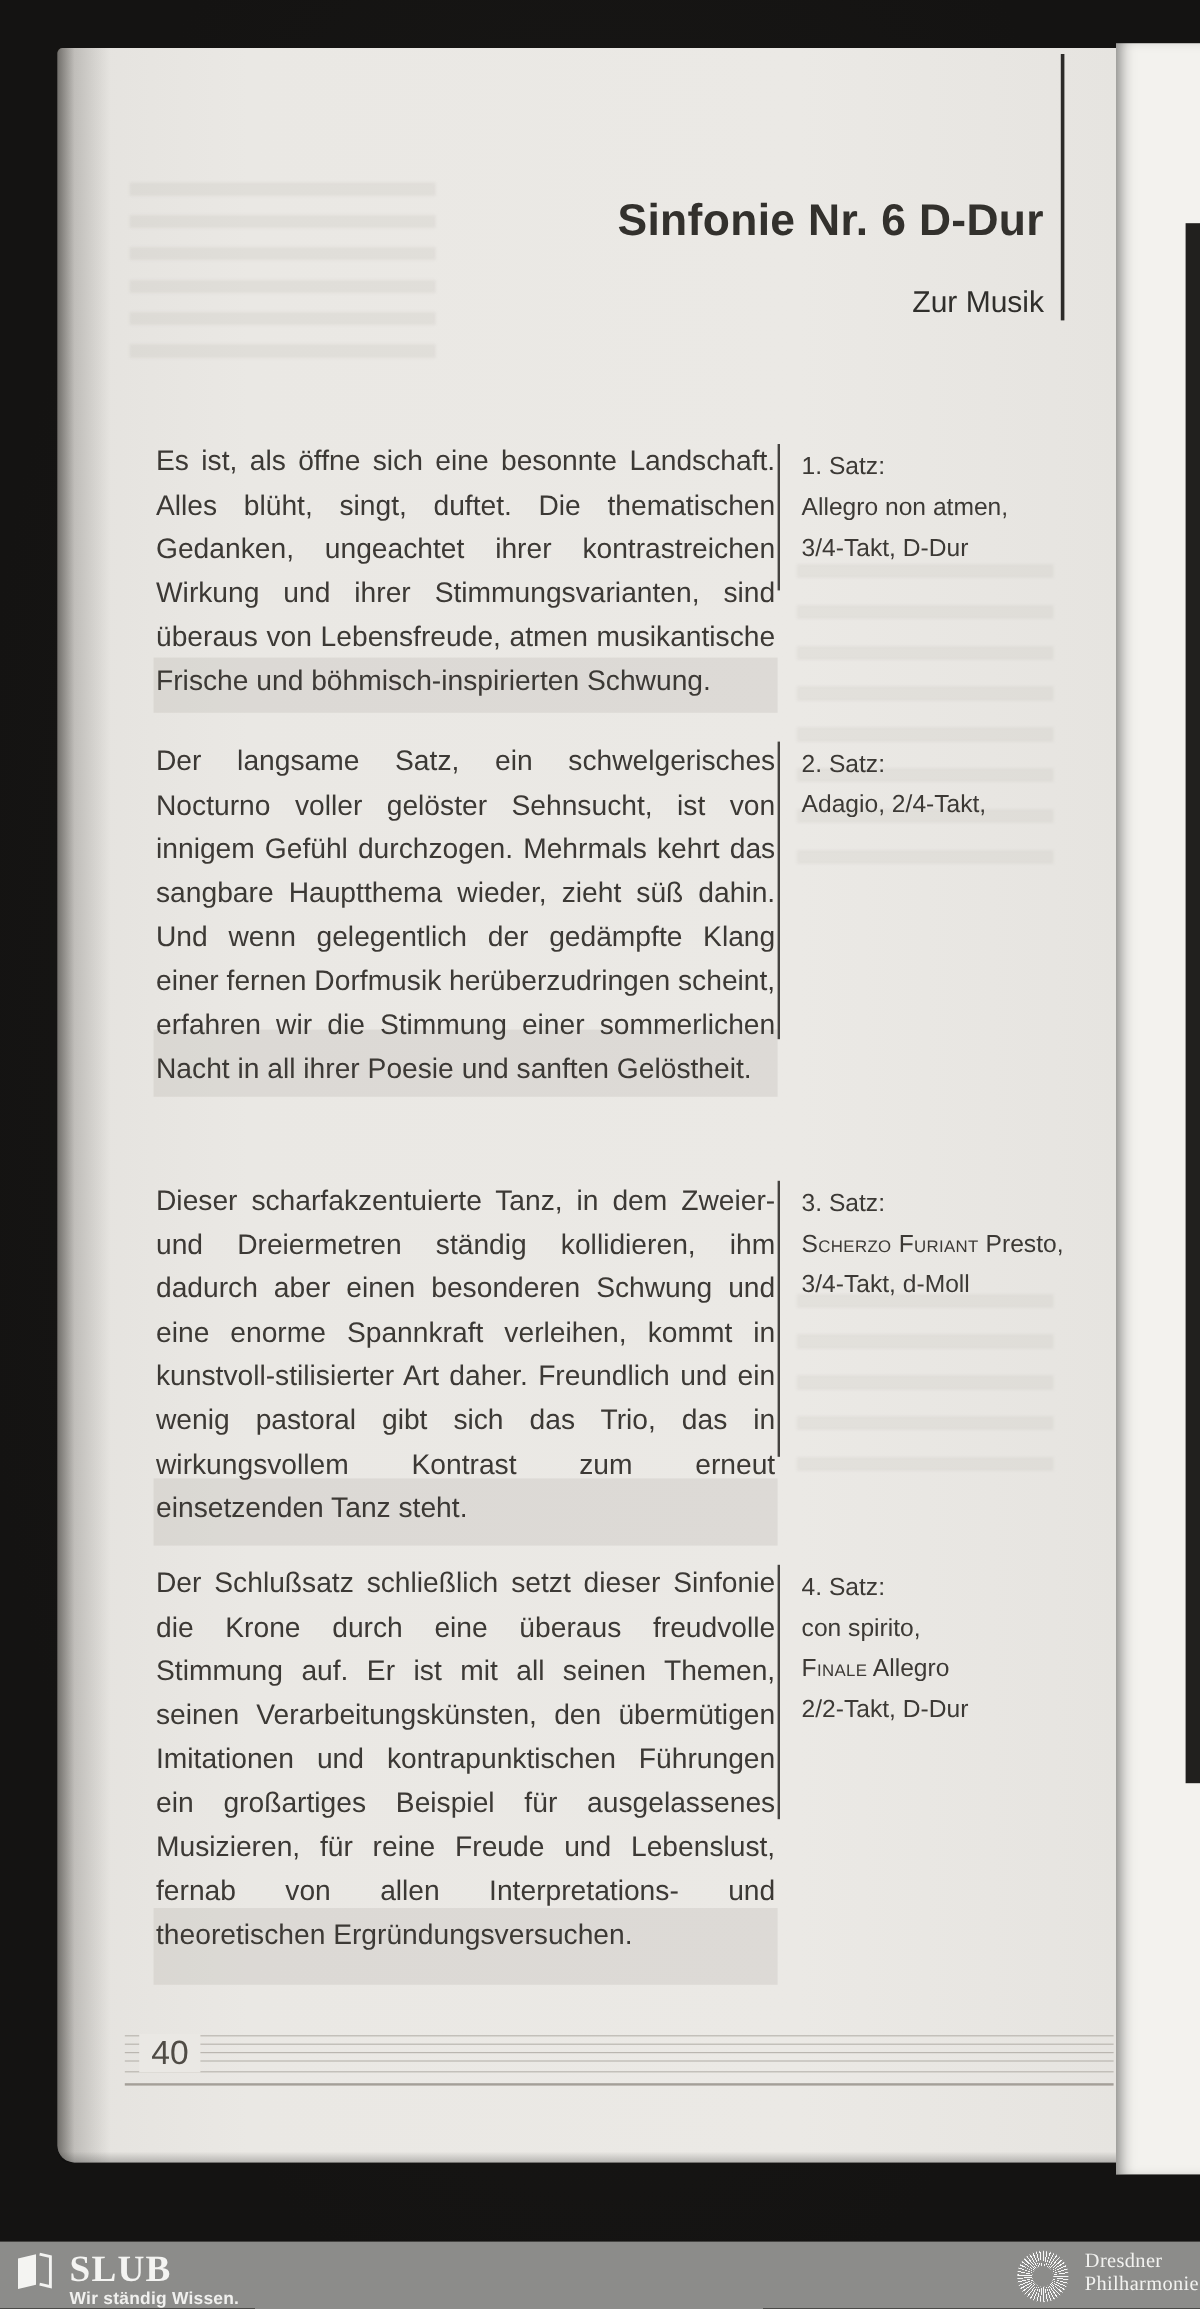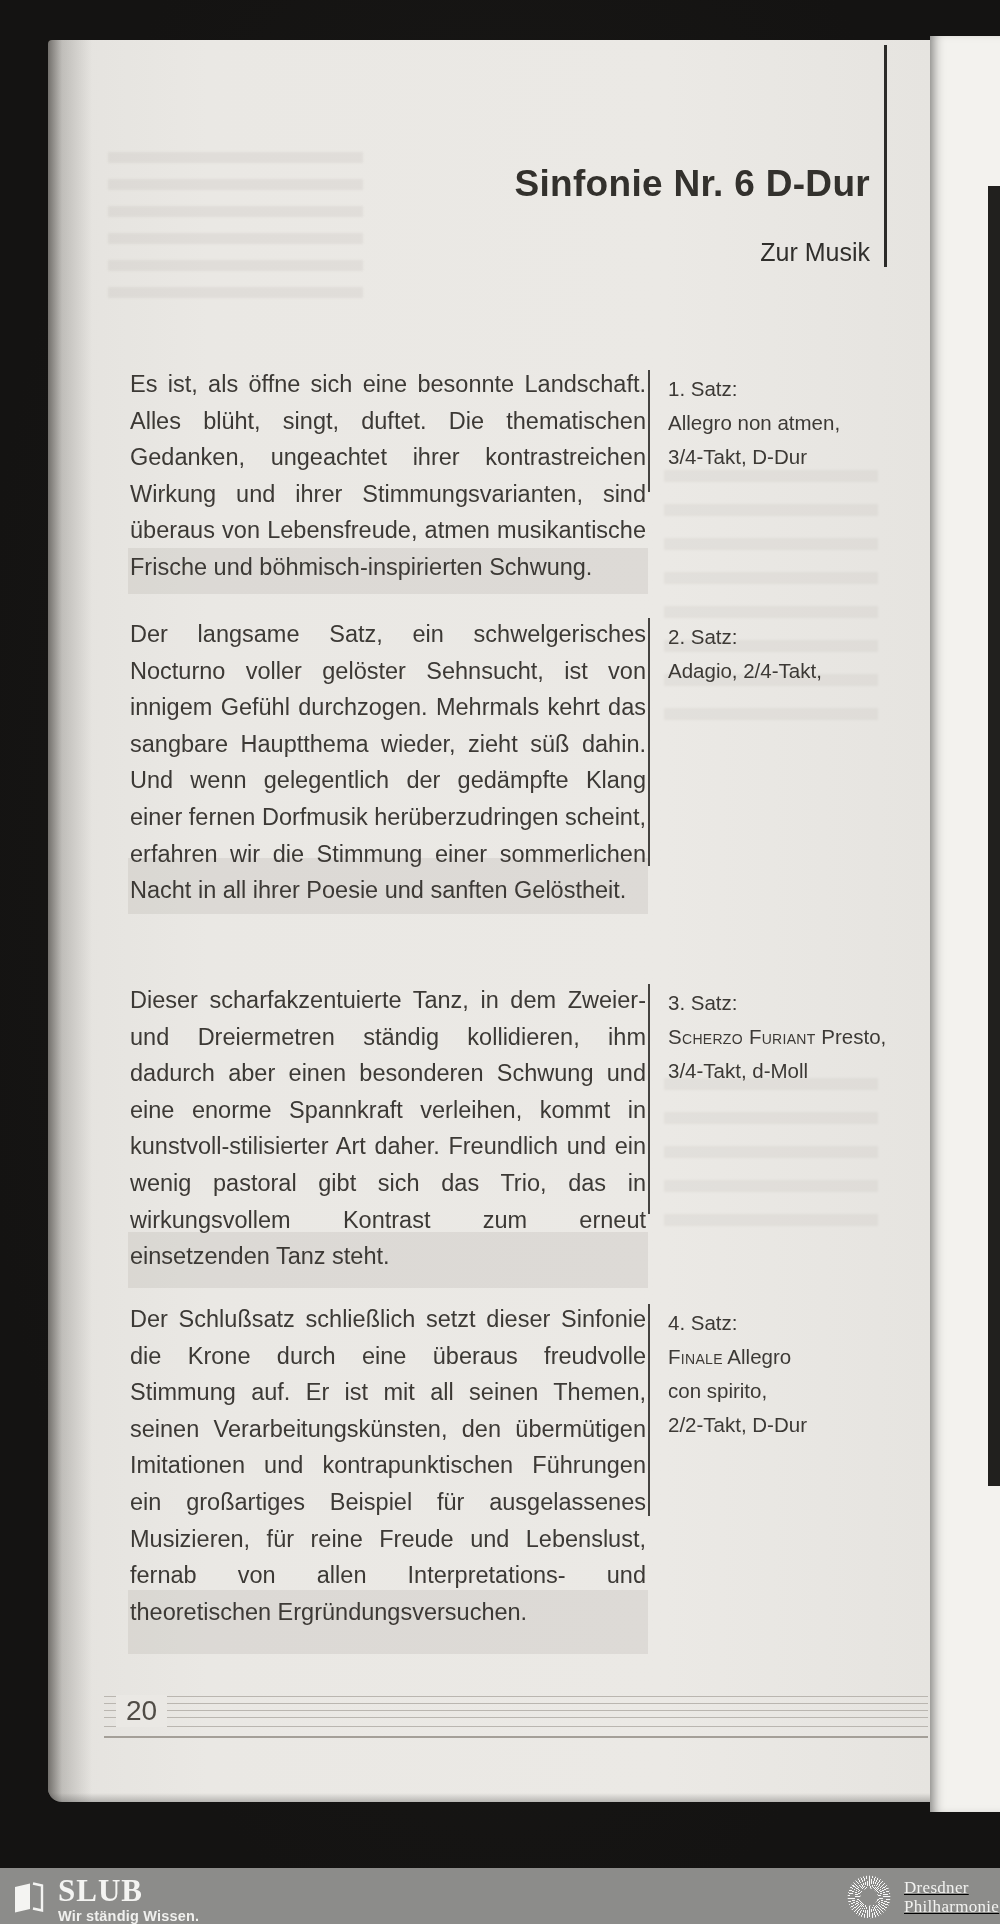--- a/index.html
+++ b/index.html
@@ -57,26 +57,26 @@
   .b4{left:128px;top:1590px;width:520px;height:64px;}
 
   
   .staff-line{position:absolute;left:104px;width:824px;height:1px;background:#bab6b0;z-index:2;}
   .staff-line.dark{height:2px;background:#a49f98;}
   .page-number{position:absolute;left:116px;top:1695px;padding:0 10px;
         font-size:28px;color:#504c46;background:#eae8e4;z-index:3;}
 
   
   .footer-bar{position:absolute;left:0;top:1868px;width:1000px;height:56px;background:#8c8c8a;z-index:4;}
-  .slub-logo{position:absolute;left:10px;top:1872px;display:flex;align-items:center;cursor:pointer;z-index:5;}
+  .slub-logo{position:absolute;left:10px;top:1872px;display:flex;align-items:flex-start;cursor:pointer;z-index:5;}
   .slub-book{margin:4px 12px 0 2px;}
   .slub-word{font-family:"Liberation Serif", serif;font-weight:700;font-size:31px;
         letter-spacing:1px;color:#f4f4f2;line-height:30px;margin-top:4px;}
   .slub-tagline{font-size:14.5px;font-weight:700;color:#f0f0ee;margin-top:2px;letter-spacing:.2px;}
-  .phil-logo{position:absolute;left:846px;top:1874px;display:flex;align-items:center;cursor:pointer;z-index:5;text-decoration:underline;}
+  .phil-logo{position:absolute;left:846px;top:1874px;display:flex;align-items:flex-start;cursor:pointer;z-index:5;}
   .starburst{width:46px;height:46px;border-radius:50%;flex:none;
         background:repeating-conic-gradient(rgba(255,255,255,.95) 0deg 2.6deg, rgba(255,255,255,0) 2.6deg 8deg);
         -webkit-mask:radial-gradient(circle closest-side,transparent 0 36%,#000 40% 90%,transparent 95%);
         mask:radial-gradient(circle closest-side,transparent 0 36%,#000 40% 90%,transparent 95%);}
   .phil-name{margin-left:12px;font-family:"Liberation Serif", serif;font-size:17px;
         line-height:19px;color:#f2f2f0;letter-spacing:.3px;}
 </style>
 </head>
 <body>
 
@@ -118,32 +118,32 @@
   <div class="note n3">
     <div><span>3. Satz:</span></div>
     <div><span class="caps">Scherzo Furiant</span><span> Presto,</span></div>
     <div><span>3/4-Takt, d-Moll</span></div>
   </div>
 
   <div class="para p4">Der Schlußsatz schließlich setzt dieser Sinfonie die Krone durch eine überaus freudvolle Stimmung auf. Er ist mit all seinen Themen, seinen Verarbeitungskünsten, den übermütigen Imitationen und kontrapunktischen Führungen ein großartiges Beispiel für ausgelassenes Musizieren, für reine Freude und Lebenslust, fernab von allen Interpretations- und theoretischen Ergründungsversuchen.</div>
   <div class="divider d4"></div>
   <div class="note n4">
     <div><span>4. Satz:</span></div>
+    <div><span>con spirito,</span></div>
     <div><span class="caps">Finale</span><span> Allegro</span></div>
-    <div><span>con spirito,</span></div>
     <div><span>2/2-Takt, D-Dur</span></div>
   </div>
 
   <div class="staff-line" style="top:1696px"></div>
   <div class="staff-line" style="top:1703px"></div>
   <div class="staff-line" style="top:1710px"></div>
   <div class="staff-line" style="top:1717px"></div>
   <div class="staff-line" style="top:1726px"></div>
   <div class="staff-line dark" style="top:1736px"></div>
-  <div class="page-number">20</div>
+  <div class="page-number">40</div>
 
   <div class="footer-bar"></div>
 
   <div class="slub-logo">
     <span class="slub-book">
       <svg width="34" height="34" viewBox="0 0 34 34">
         <path d="M3 6 L18 2.5 L18 28 L3 31.5 Z" fill="#f4f4f2"></path>
         <path d="M21 2.5 L30 4.5 L30 29.5 L21 27.5" fill="none" stroke="#f4f4f2" stroke-width="2.4"></path>
       </svg>
     </span>

